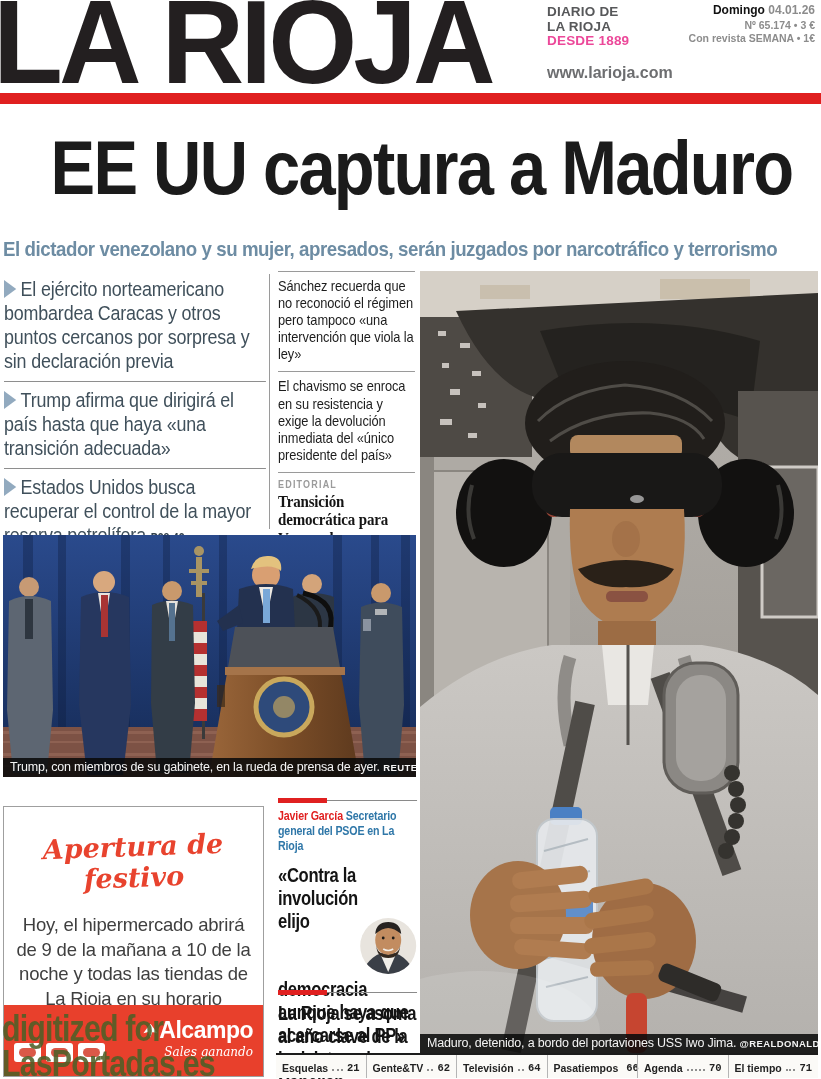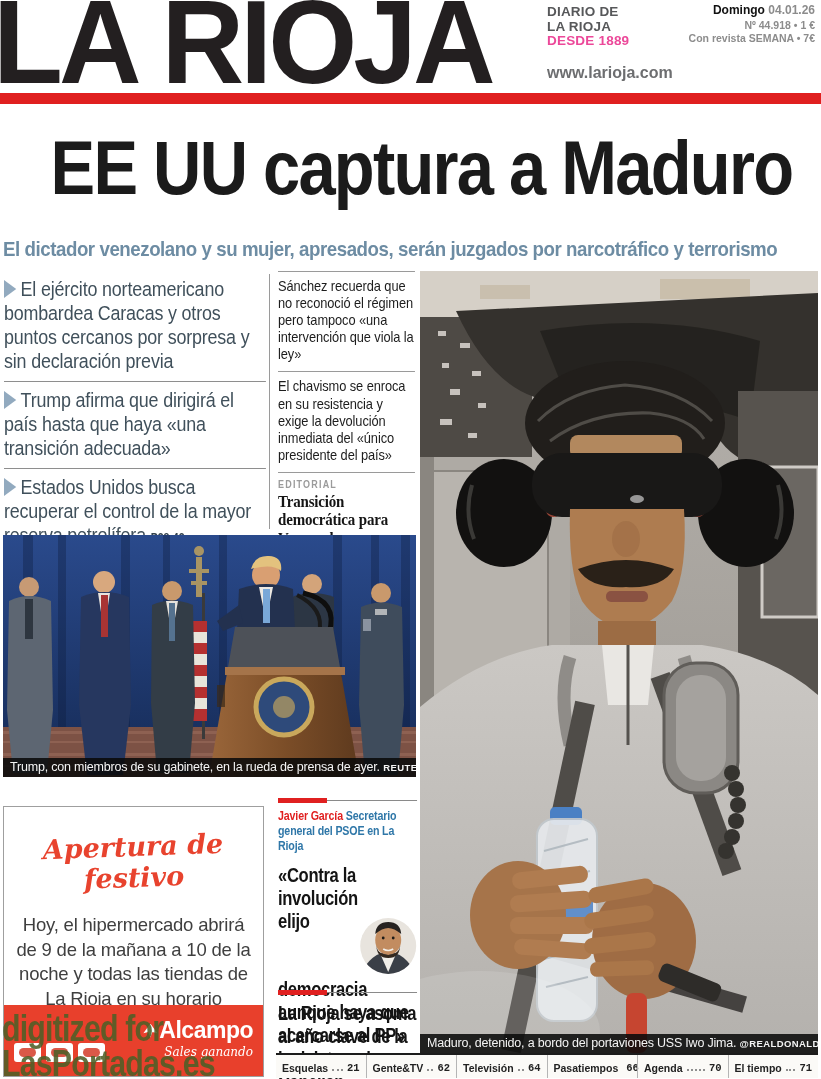--- a/index.html
+++ b/index.html
@@ -125,22 +125,22 @@
   <div class="mast-logo">LA RIOJA</div>
   <div class="mast-tag">
     <div>DIARIO DE</div>
     <div>LA RIOJA</div>
     <div class="since">DESDE 1889</div>
   </div>
   <div class="mast-site">www.larioja.com</div>
   <div class="mast-right">
     <div class="dayline"><span class="day">Domingo</span>
       <span>04.01.26</span></div>
-    <div>Nº 44.918 • 1 €</div>
-    <div>Con revista SEMANA • 7€</div>
+    <div>Nº 65.174 • 3 €</div>
+    <div>Con revista SEMANA • 1€</div>
   </div>
   <div class="redbar"></div>
 
   <div class="headline"><span>EE UU captura a Maduro</span></div>
   <div class="subheadline"><span>El dictador venezolano y su mujer, apresados, serán juzgados por narcotráfico y terrorismo</span></div>
 
   <div class="left-col">
     <div class="bullet">
       <span class="b-arrow"></span><span>El ejército norteamericano bombardea Caracas y otros puntos cercanos por sorpresa y sin declaración previa</span>
     </div>

